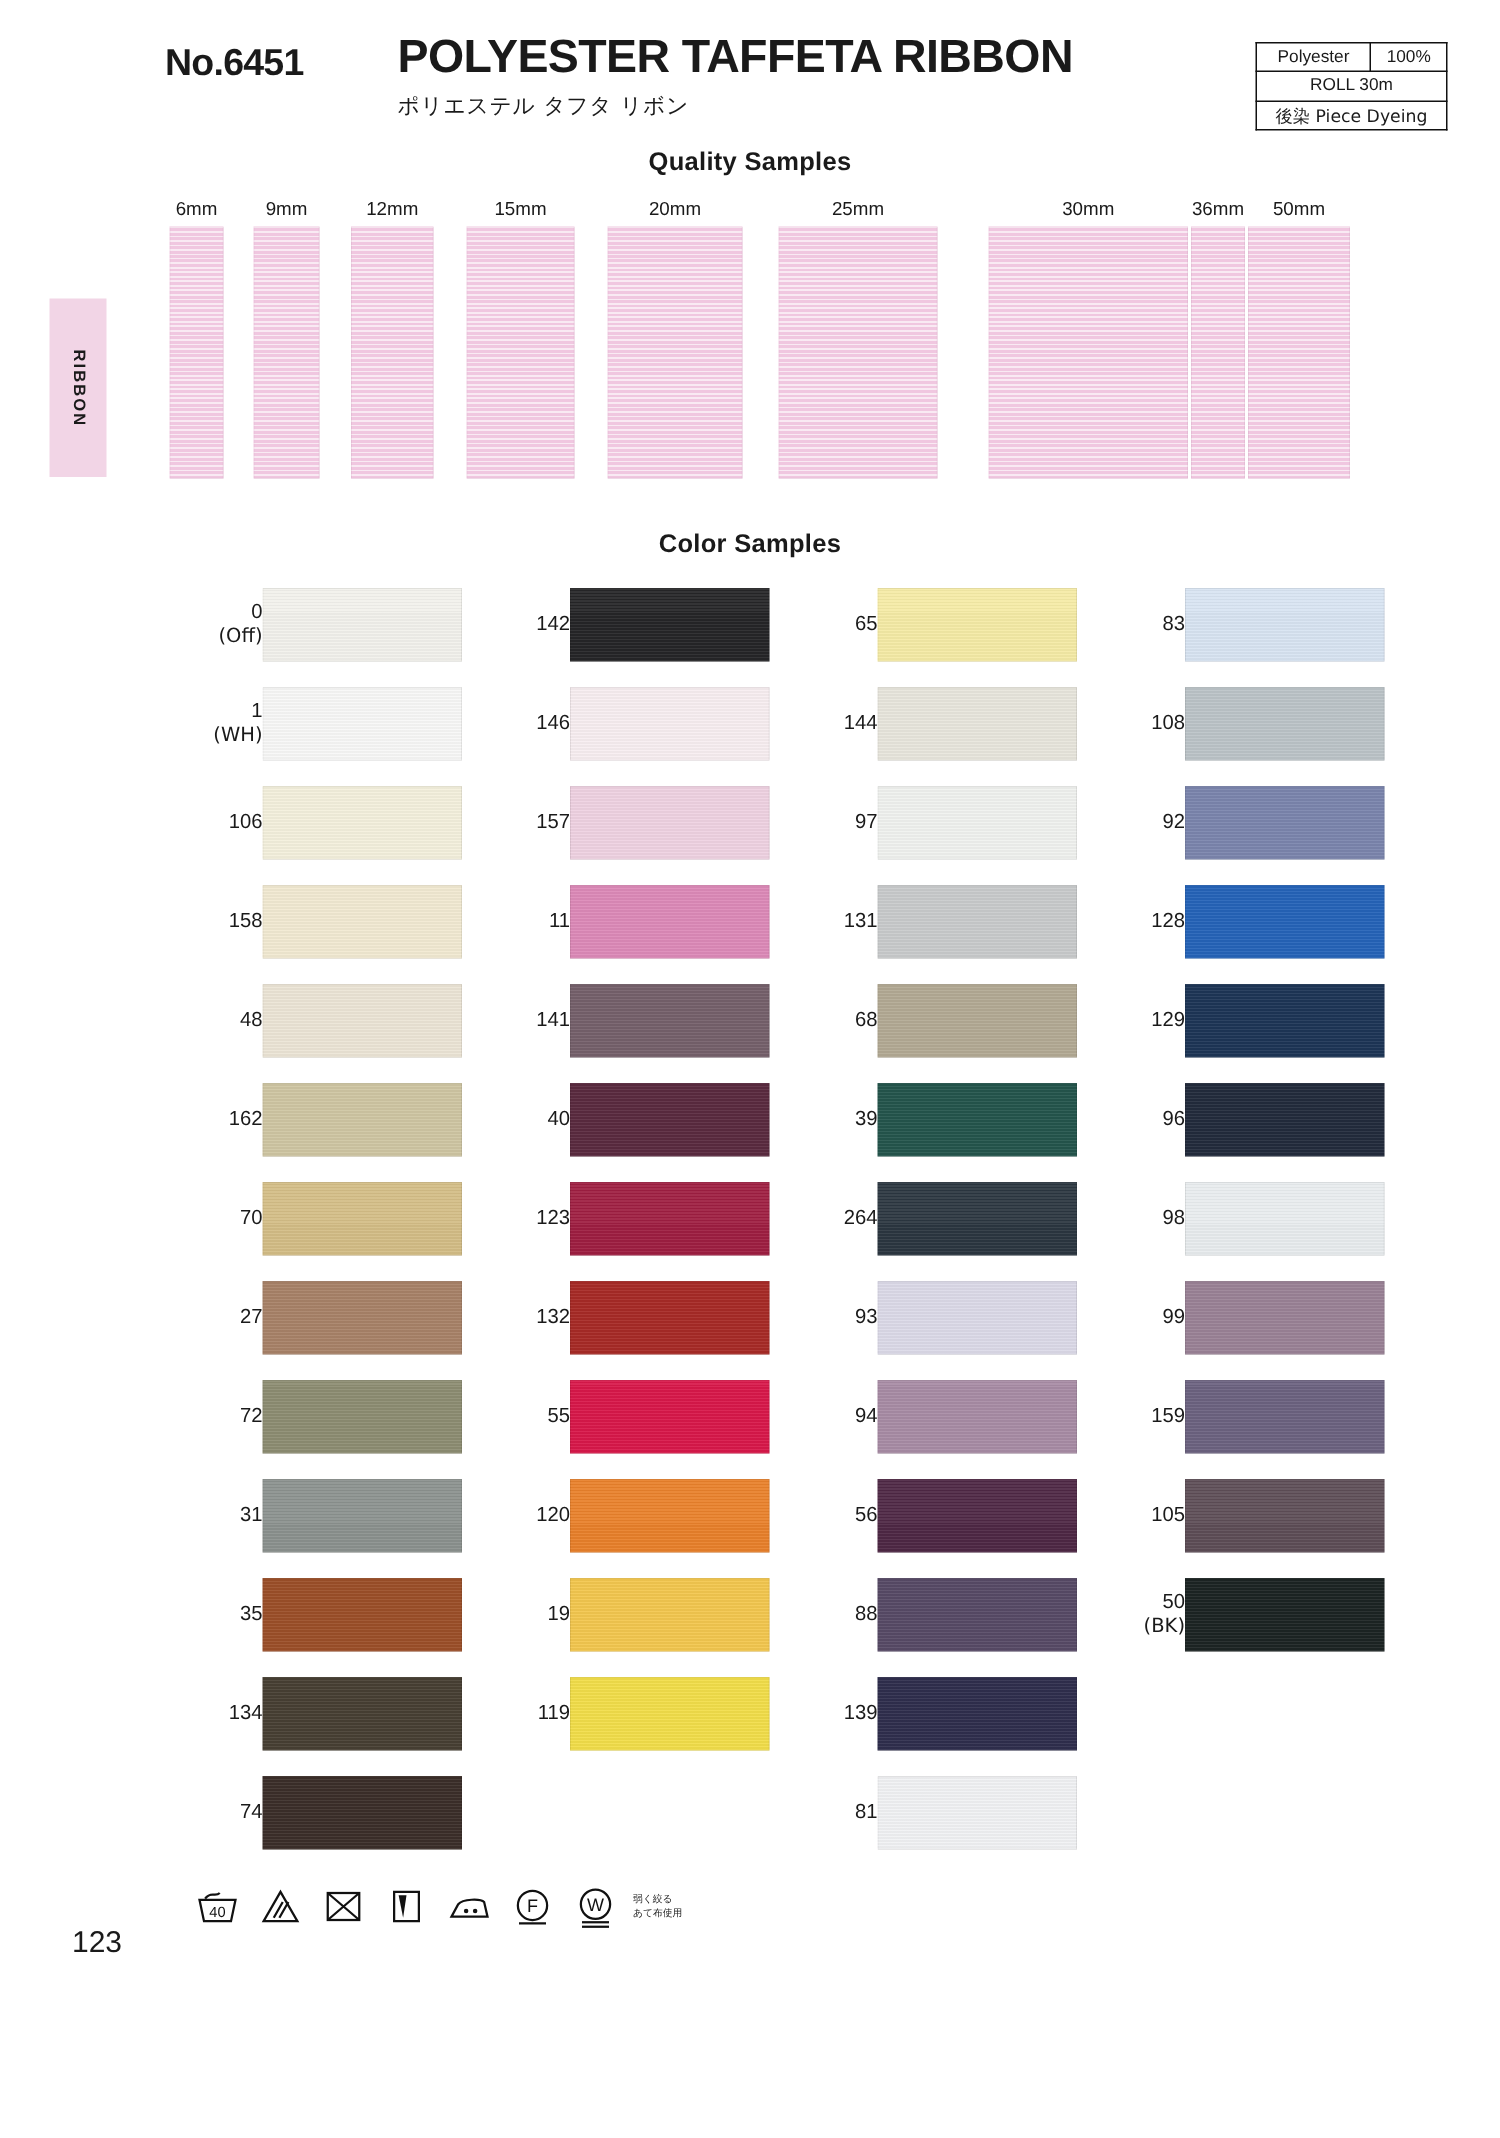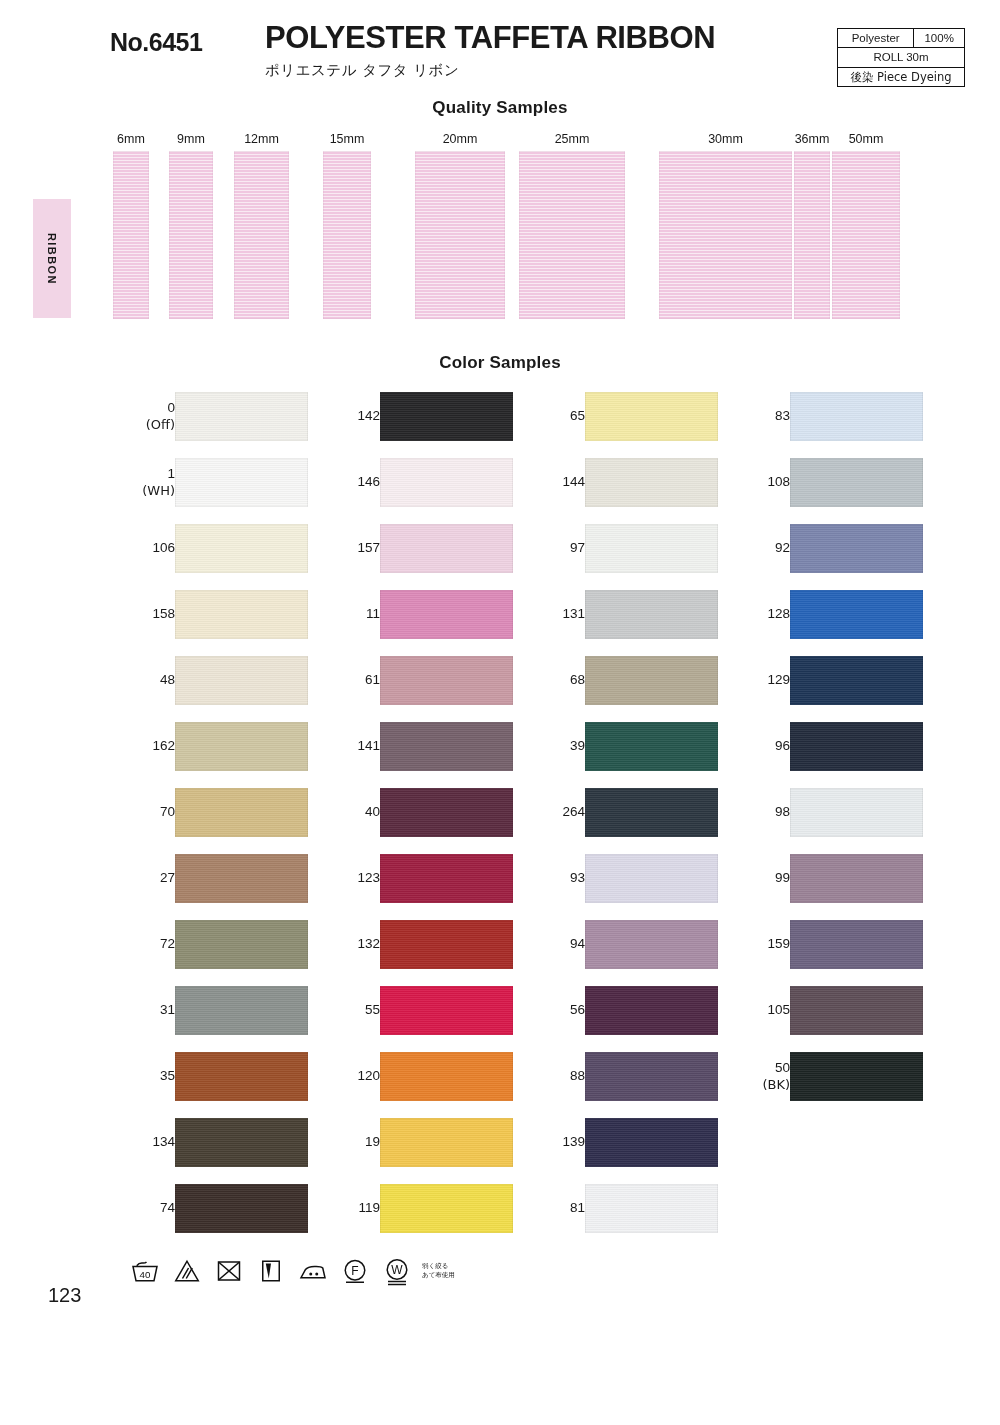--- a/index.html
+++ b/index.html
@@ -152,25 +152,25 @@
       <div class="qs-swatch" style="background-color: rgb(240, 199, 224);"></div>
     </div>
     <div class="qs-item" style="left: 169px; width: 44px;">
       <div class="qs-label">9mm</div>
       <div class="qs-swatch" style="background-color: rgb(240, 199, 224);"></div>
     </div>
     <div class="qs-item" style="left: 234px; width: 55px;">
       <div class="qs-label">12mm</div>
       <div class="qs-swatch" style="background-color: rgb(240, 199, 224);"></div>
     </div>
-    <div class="qs-item" style="left: 323px; width: 48px;">
+    <div class="qs-item" style="left: 311px; width: 72px;">
       <div class="qs-label">15mm</div>
       <div class="qs-swatch" style="background-color: rgb(240, 199, 224);"></div>
     </div>
-    <div class="qs-item" style="left: 415px; width: 90px;">
+    <div class="qs-item" style="left: 405px; width: 90px;">
       <div class="qs-label">20mm</div>
       <div class="qs-swatch" style="background-color: rgb(240, 199, 224);"></div>
     </div>
     <div class="qs-item" style="left: 519px; width: 106px;">
       <div class="qs-label">25mm</div>
       <div class="qs-swatch" style="background-color: rgb(240, 199, 224);"></div>
     </div>
     <div class="qs-item" style="left: 659px; width: 133px;">
       <div class="qs-label">30mm</div>
       <div class="qs-swatch" style="background-color: rgb(240, 199, 224);"></div>
@@ -287,26 +287,20 @@
         <div class="cs-num">
           <div>157</div>
         </div>
         <div class="cs-swatch" style="background-color: rgb(239, 210, 226);"></div>
       </div>
       <div class="cs-row">
         <div class="cs-num">
           <div>11</div>
         </div>
         <div class="cs-swatch" style="background-color: rgb(221, 138, 184);"></div>
-      </div>
-      <div class="cs-row">
-        <div class="cs-num">
-          <div>61</div>
-        </div>
-        <div class="cs-swatch" style="background-color: rgb(201, 154, 164);"></div>
       </div>
       <div class="cs-row">
         <div class="cs-num">
           <div>141</div>
         </div>
         <div class="cs-swatch" style="background-color: rgb(117, 96, 107);"></div>
       </div>
       <div class="cs-row">
         <div class="cs-num">
           <div>40</div>

